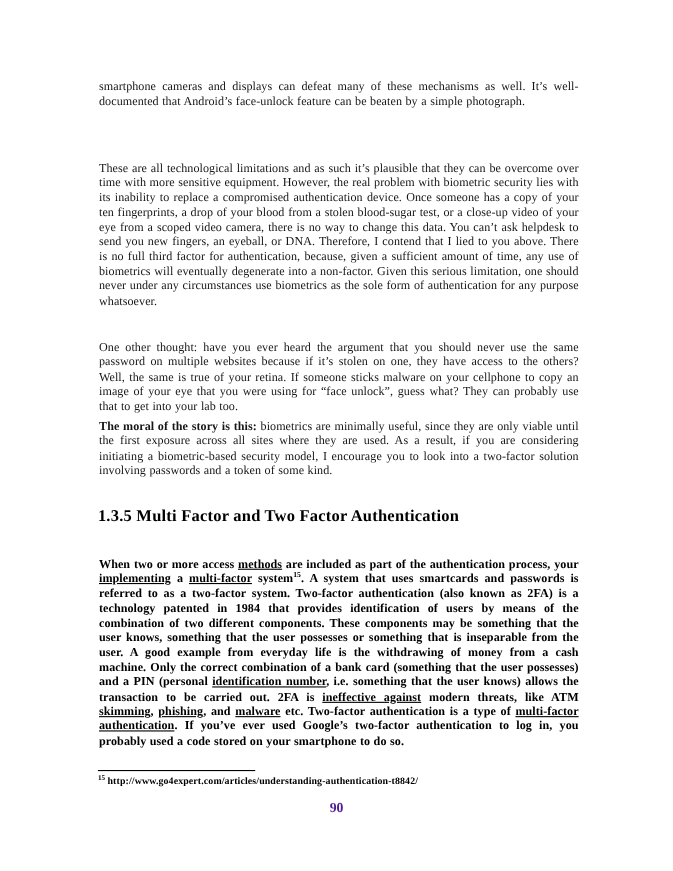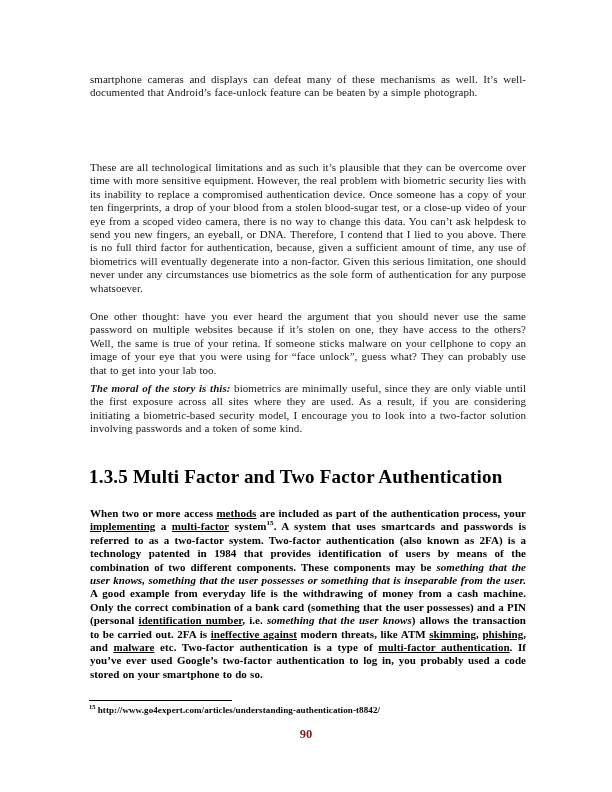--- a/index.html
+++ b/index.html
@@ -12,46 +12,46 @@
     overflow:hidden;
   }
   .page { position:absolute; left:0; top:0; width:520px; height:792px; background:#fff; }
   .para {
     position:absolute; left:90px; width:436px;
     font-size:11px; line-height:13.4px;
     text-align:justify; letter-spacing:0.05px;
     word-spacing:0.4px;
   }
   #p1 { top:62px; }
-  #p2 { top:114px;margin-top:47px; }
+  #p2 { top:100px;margin-top:47px; }
   #p3 { top:299px; }
   #p4 { top:371px; }
   .section-heading {
     position:absolute; left:89px; top:450px;
-    font-size:19px; font-weight:bold; color:#000;
+    font-size:15px; font-weight:bold; color:#000;
     letter-spacing:0.2px;
   }
   #p5 { top:496px; font-weight:bold; color:#000; }
   .sb { font-weight:bold; }
-  .si { font-style:italic; }
+  .si { }
   .su { text-decoration:underline; text-underline-offset:1px; }
   sup { font-size:7px; line-height:0; vertical-align:super; }
   .footnote-rule {
     position:absolute; left:89px; top:700px; width:143px;
     border:none; border-top:1.6px solid #000; margin:0;
   }
   .footnote {
     position:absolute; left:89px; top:705px; width:436px;
     font-size:9px; font-weight:bold; color:#000;
     letter-spacing:0.1px;
   }
   .footnote sup { font-size:6.5px; margin-right:2px; }
   .page-number {
     position:absolute; left:0; top:727px; width:612px;
-    text-align:center; font-size:12.5px; font-weight:bold; color:#7f1d1d;
+    text-align:center; font-size:12.5px; font-weight:bold; color:#4c1d95;
   }
 </style>
 </head>
 <body>
 
 <div class="page">
 
   <p class="para" id="p1">smartphone cameras and displays can defeat many of these mechanisms as well. It’s well-documented that Android’s face-unlock feature can be beaten by a simple photograph.</p>
 
   <p class="para" id="p2">These are all technological limitations and as such it’s plausible that they can be overcome over time with more sensitive equipment. However, the real problem with biometric security lies with its inability to replace a compromised authentication device. Once someone has a copy of your ten fingerprints, a drop of your blood from a stolen blood-sugar test, or a close-up video of your eye from a scoped video camera, there is no way to change this data. You can’t ask helpdesk to send you new fingers, an eyeball, or DNA. Therefore, I contend that I lied to you above. There is no full third factor for authentication, because, given a sufficient amount of time, any use of biometrics will eventually degenerate into a non-factor. Given this serious limitation, one should never under any circumstances use biometrics as the sole form of authentication for any purpose whatsoever.</p>

